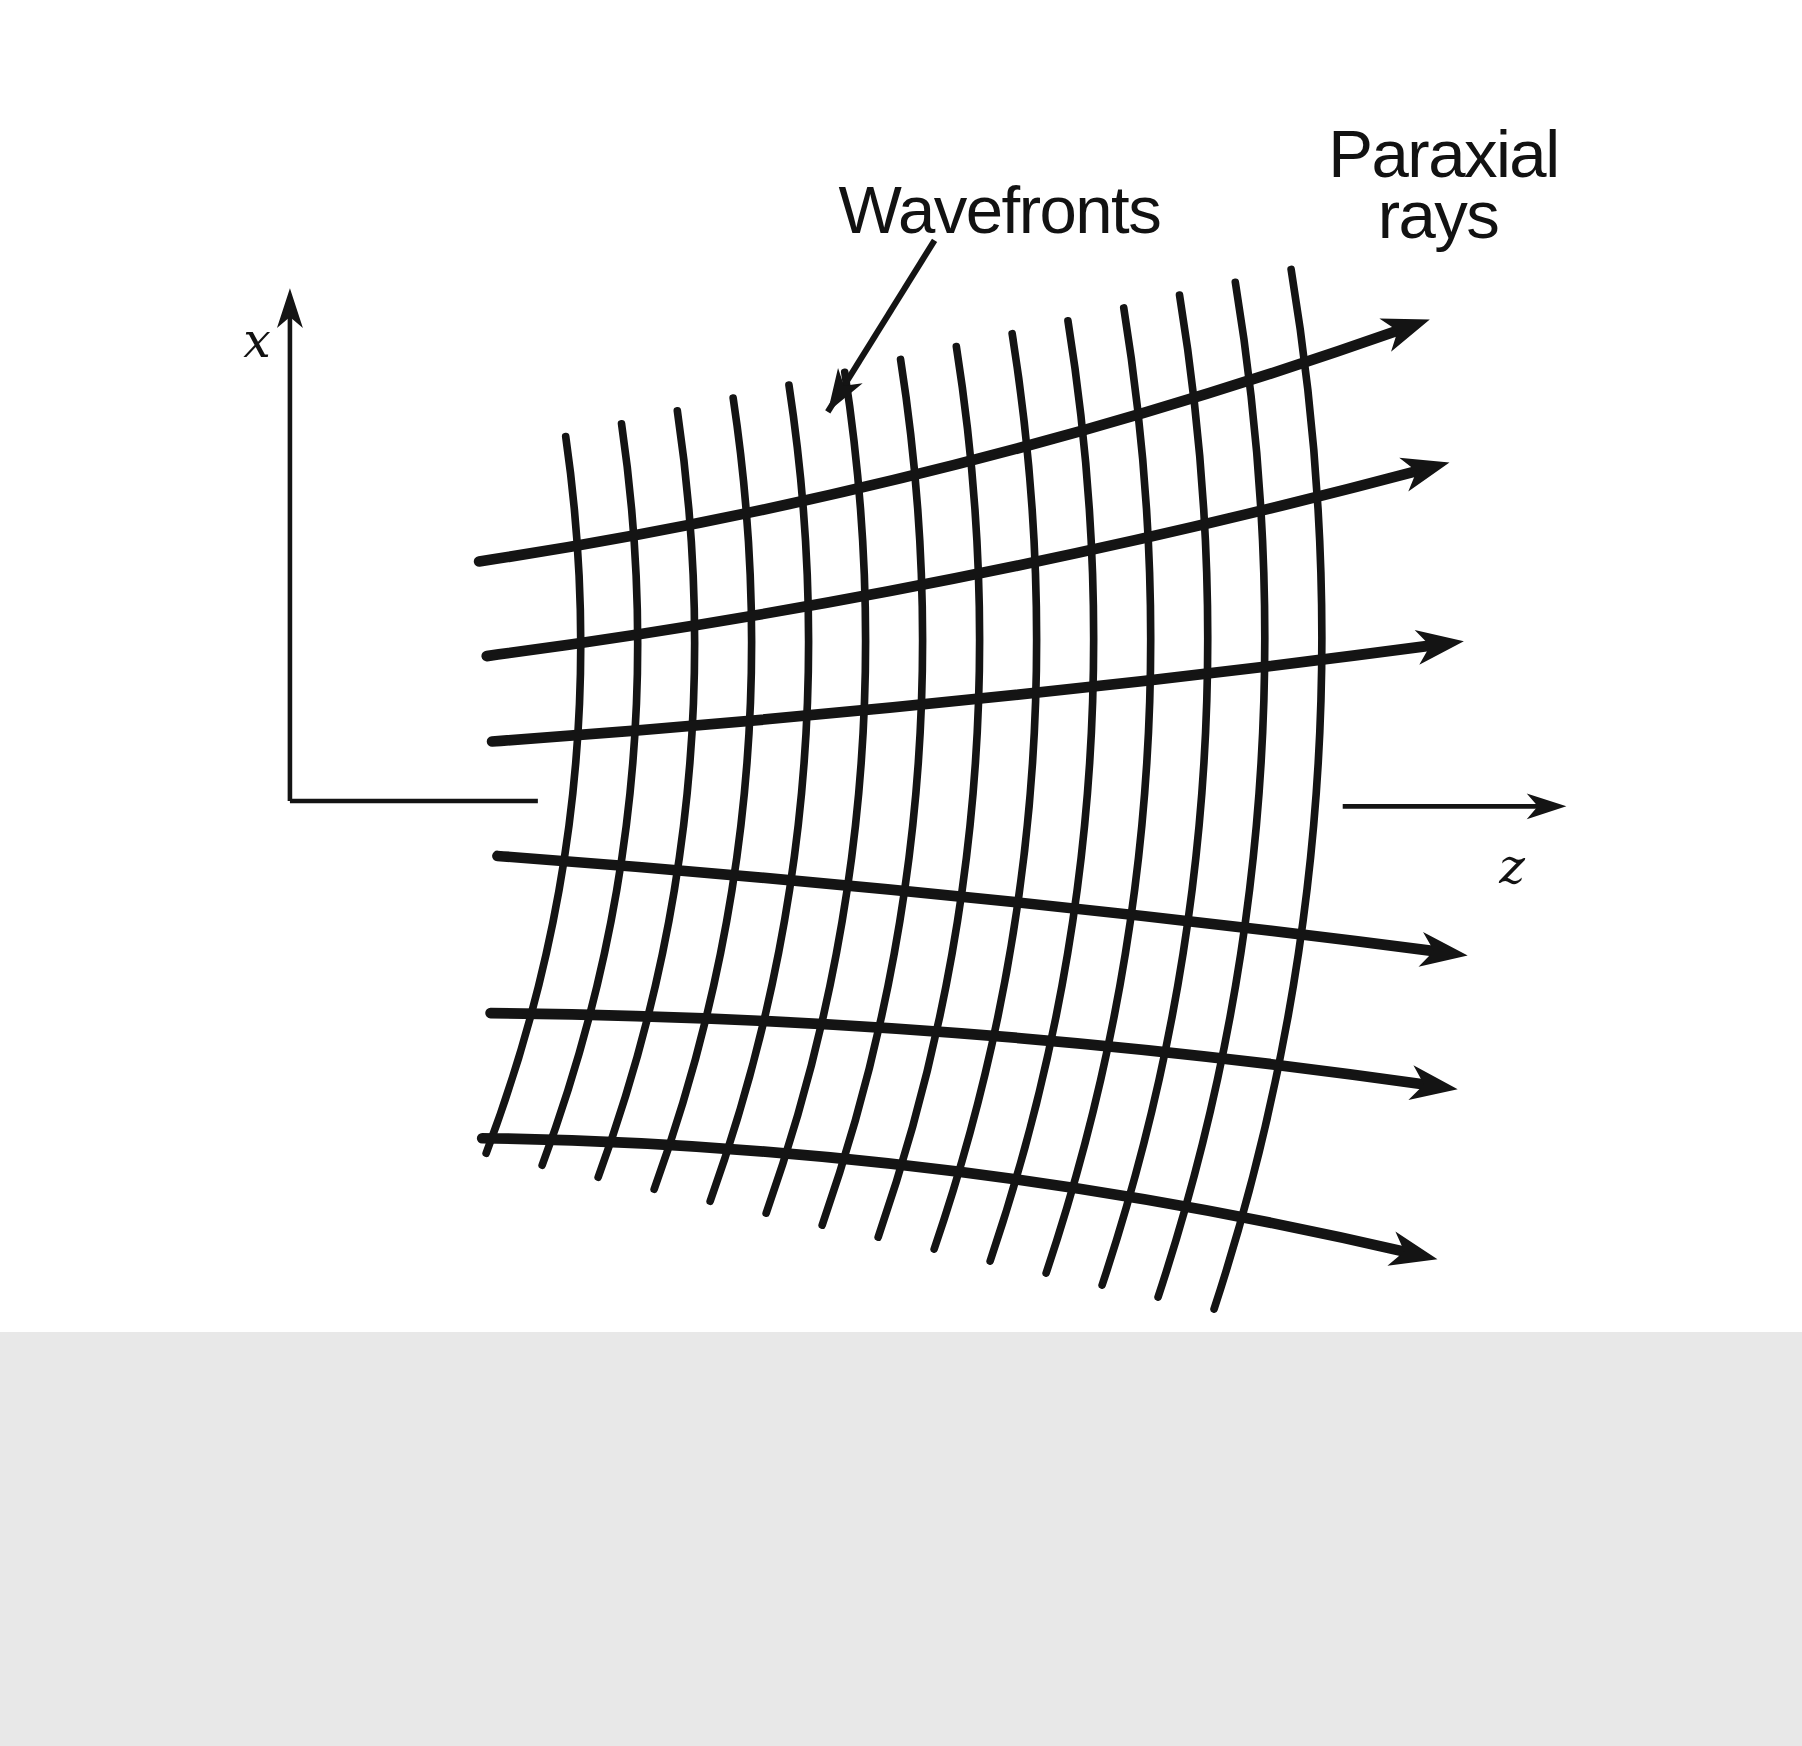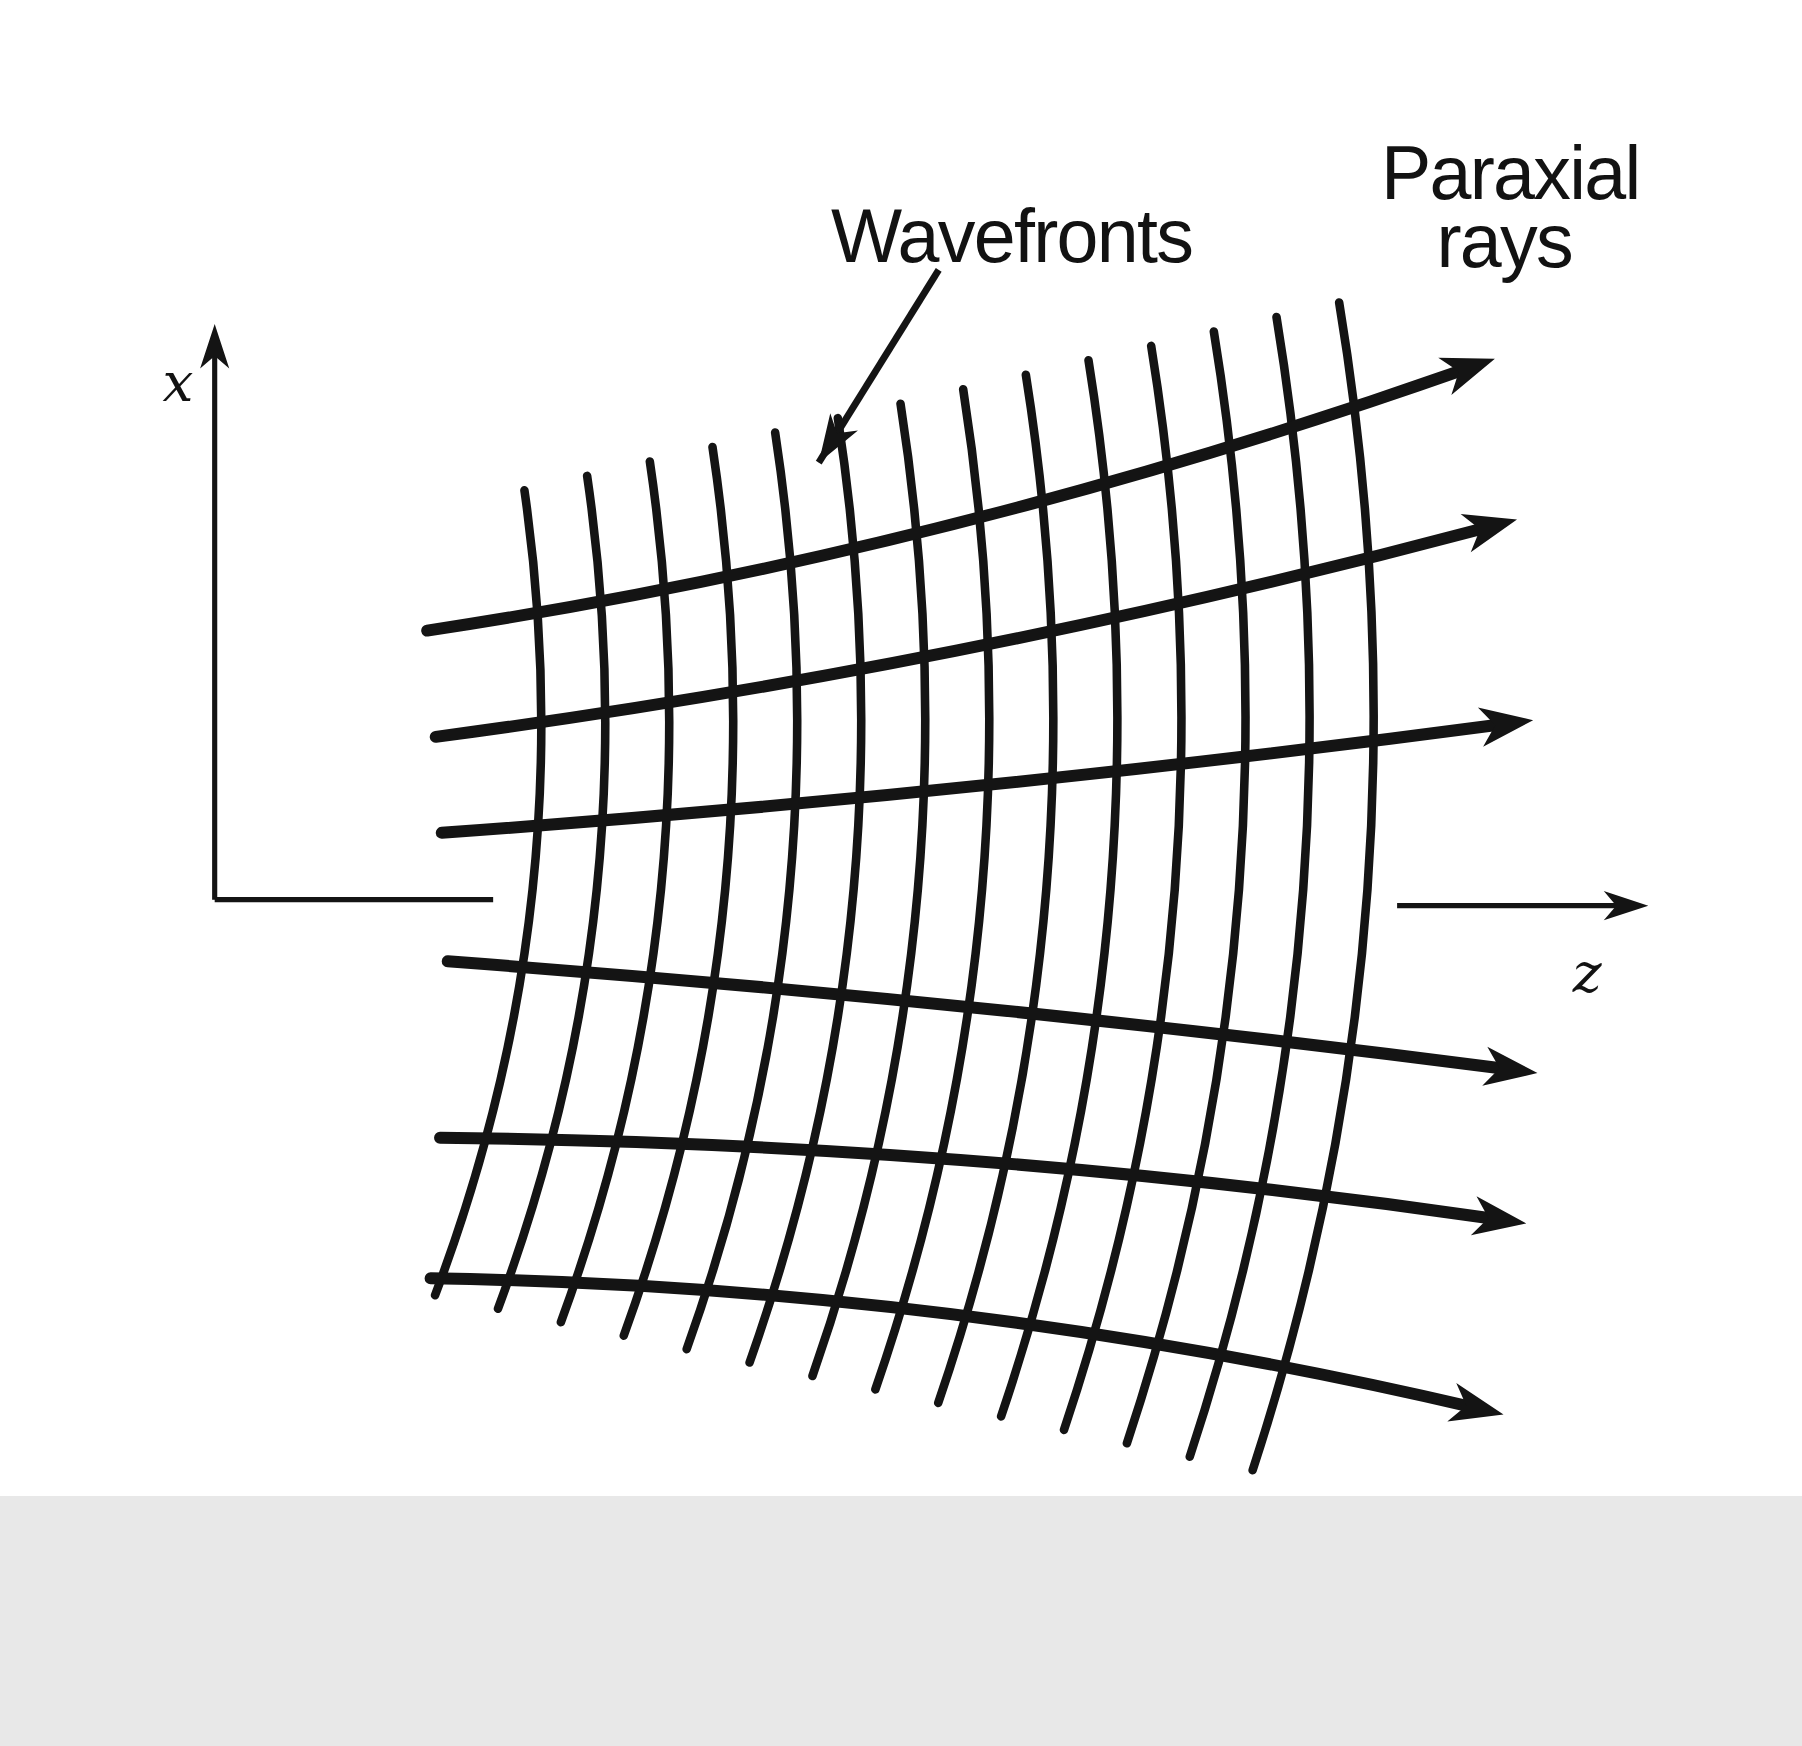--- a/index.html
+++ b/index.html
@@ -1,18 +1,18 @@
 <!DOCTYPE html>
 <html><head>
 <meta charset="utf-8">
 <style>
   html,body{margin:0;padding:0;background:#e8e8e8;}
   .canvas{
     position:relative;
-    width:1802px;height:1496px;
+    width:1802px;height:1332px;
     background:#ffffff;
     overflow:hidden;
     font-family:"Liberation Sans", sans-serif;
   }
   svg{display:block;width:100%;height:100%;}
   .lbl{
     font-family:"Liberation Sans", sans-serif;
     font-size:88px;
     letter-spacing:-2px;
     fill:#121212;

